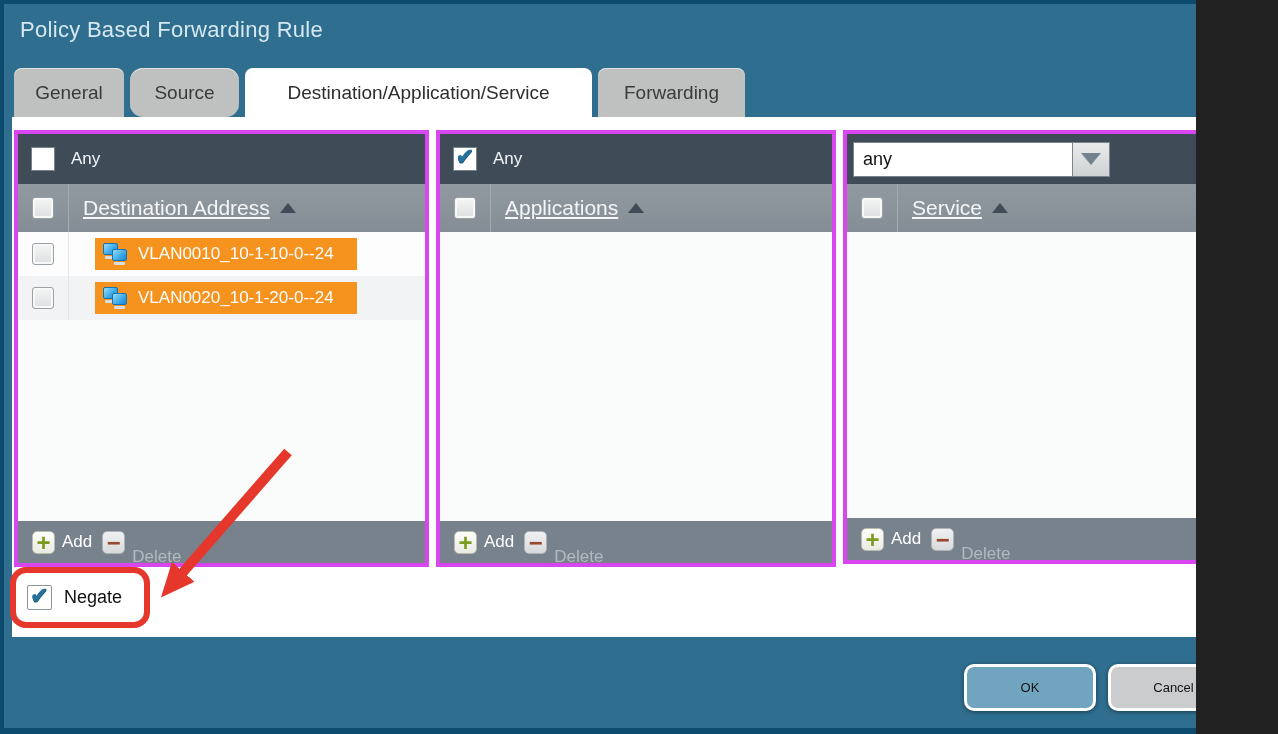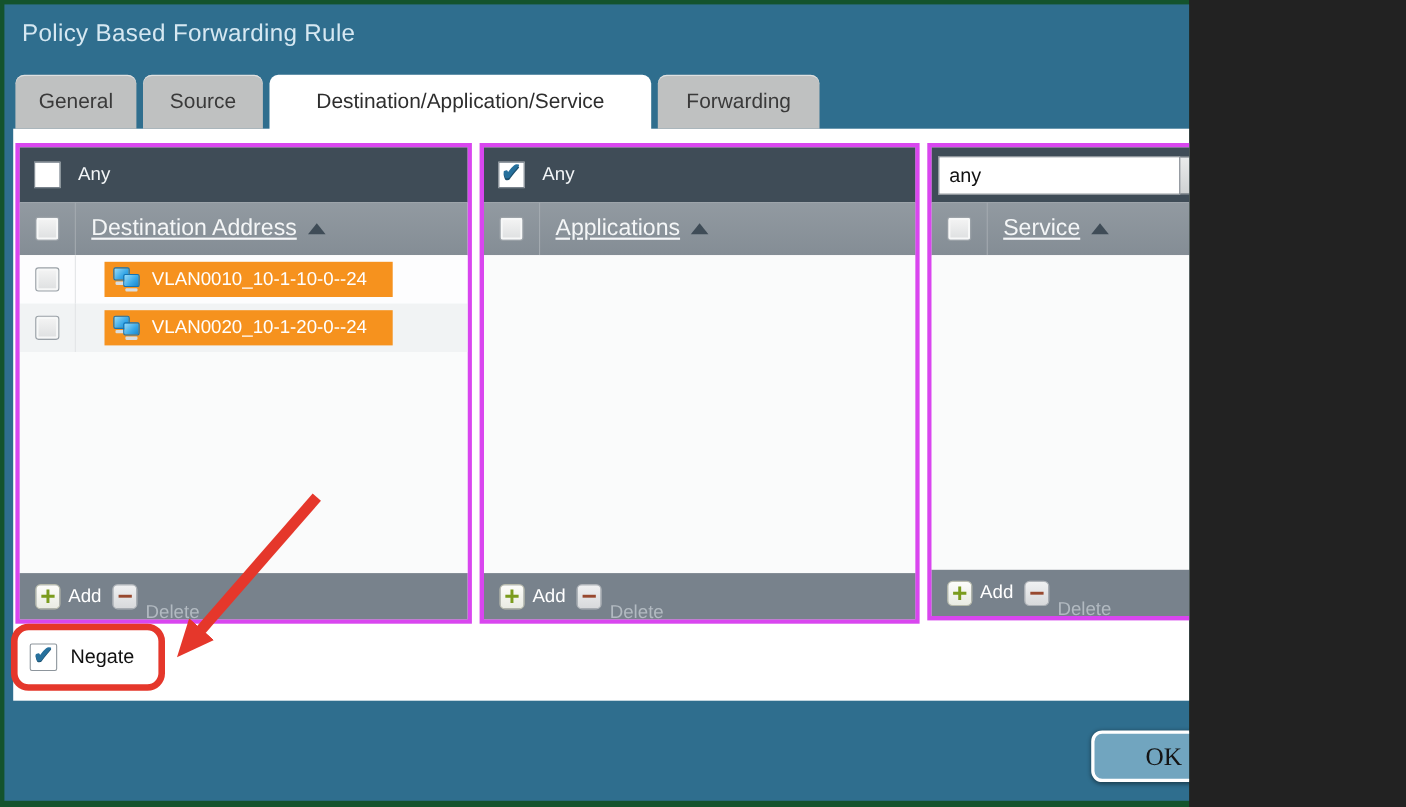--- a/index.html
+++ b/index.html
@@ -1,32 +1,32 @@
 <!DOCTYPE html>
 <html><head>
 <meta charset="utf-8">
 <style>
   * { margin:0; padding:0; box-sizing:border-box; }
   body { background:#222; font-family:"Liberation Sans", sans-serif; }
-  .frame { position:relative; width:1081px; height:734px; background:#14532d; overflow:hidden; }
+  .frame { position:relative; width:1196px; height:734px; background:#0c4a6e; overflow:hidden; }
   .dialog { position:absolute; left:4px; top:4px; width:1269px; height:724px; background:#2f6e8e; }
 
   .title { position:absolute; left:20px; top:17px; font-size:22px; color:#d6e8f2; letter-spacing:.3px; }
 
   .help { position:absolute; left:1227px; top:14px; width:28px; height:28px; border-radius:50%;
           background:radial-gradient(circle at 35% 30%, #ffffff 0%, #dff0fa 55%, #9ccdea 100%);
           border:2px solid #eef7fc; box-shadow:0 0 5px rgba(255,255,255,.7);
           display:flex; align-items:center; justify-content:center; cursor:pointer; }
   .help span { color:#1d6f9e; font-weight:bold; font-size:17px; }
 
   .tabs { position:absolute; left:14px; top:68px; display:flex; gap:6px; z-index:3; }
   .tab { height:49px; background:#bfc1c1; border-radius:8px 8px 0 0; display:flex; align-items:center;
          justify-content:center; font-size:19px; color:#3a3a3a; cursor:pointer; box-shadow:inset 0 1px 0 #dfe1e1; }
   .tab.active { background:#ffffff; color:#2e2e2e; height:50px; box-shadow:none; }
-  .tab.t0 { width:110px; } .tab.t1 { width:109px; } .tab.t2 { width:347px; } .tab.t3 { width:147px; }
+  .tab.t0 { width:110px; } .tab.t1 { width:109px;border-radius:13px; } .tab.t2 { width:347px; } .tab.t3 { width:147px; }
 
   .content { position:absolute; left:12px; top:117px; width:1250px; height:520px; background:#ffffff; z-index:1; }
 
   .panel { position:absolute; display:flex; flex-direction:column; z-index:2; border:4px solid #d946ef; background:#fafbfb; }
   .p1 { left:14px; top:130px; width:415px; height:437px; }
   .p2 { left:436px; top:130px; width:400px; height:437px; }
   .p3 { left:843px; top:130px; width:401px; height:434px; }
 
   .any-header { height:50px; background:#3f4c57; display:flex; align-items:center; padding-left:13px; gap:16px; flex:none; }
   .any-header .lbl { color:#f2f5f7; font-size:17px; }
@@ -70,23 +70,23 @@
               border-top:12px solid #72838f; }
 
   .negate-box { position:absolute; left:10px; top:567px; width:140px; height:61px; background:#ffffff;
                 border:6px solid #e5372b; border-radius:16px; display:flex; align-items:center;
                 padding-left:11px; gap:12px; z-index:4; }
   .cb.negate-cb { width:25px; height:25px; border:1px solid #8d959c; border-radius:2px; }
   .negate-lbl { color:#111; font-size:18px; }
 
   .overlay { position:absolute; left:0; top:0; z-index:6; pointer-events:none; }
 
-  .btn { position:absolute; height:47px; border:3px solid #ffffff; border-radius:10px; font-size:23px;
+  .btn { position:absolute; height:47px; border:3px solid #ffffff; border-radius:10px; font-size:13px;
          color:#141414; display:flex; align-items:center; justify-content:center; cursor:pointer;
-         box-shadow:0 1px 4px rgba(0,0,0,.45); font-family:Liberation Serif, serif;margin-left:28px; }
+         box-shadow:0 1px 4px rgba(0,0,0,.45); font-family:Liberation Sans, sans-serif; }
   .btn-ok { left:964px; top:664px; width:132px; background:#71a5bf; }
   .btn-cancel { left:1108px; top:664px; width:131px; background:#caccCC; background:#caccce; }
 
   .net-icon { width:26px; height:24px; position:relative; flex:none; }
   .net-icon .mon { position:absolute; width:15px; height:12px; border-radius:2px;
                    background:linear-gradient(135deg,#9adcf8 0%, #38a8e8 60%, #1b86cc 100%);
                    border:1px solid #1373b4; }
   .net-icon .mon.back { left:0; top:1px; }
   .net-icon .mon.front { left:9px; top:7px; }
   .net-icon .base { position:absolute; width:11px; height:3px; background:#d9dde0; border-radius:1px; }

